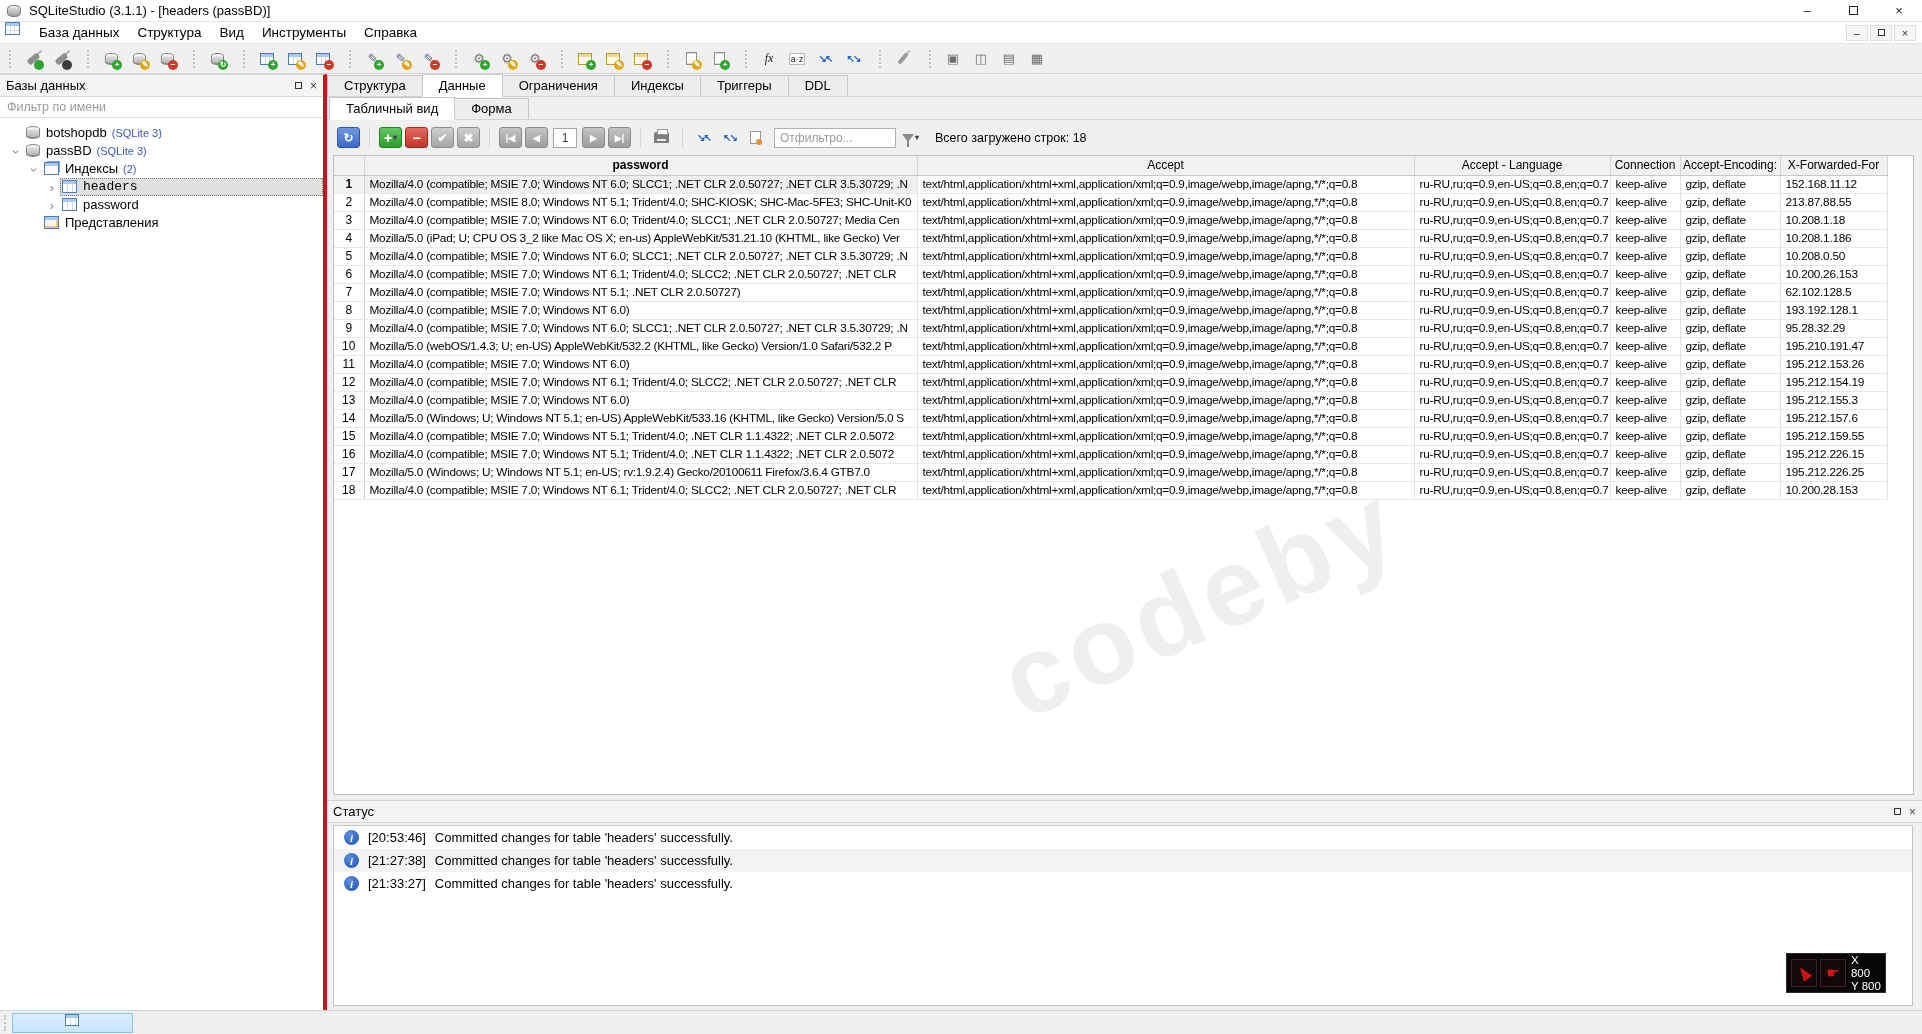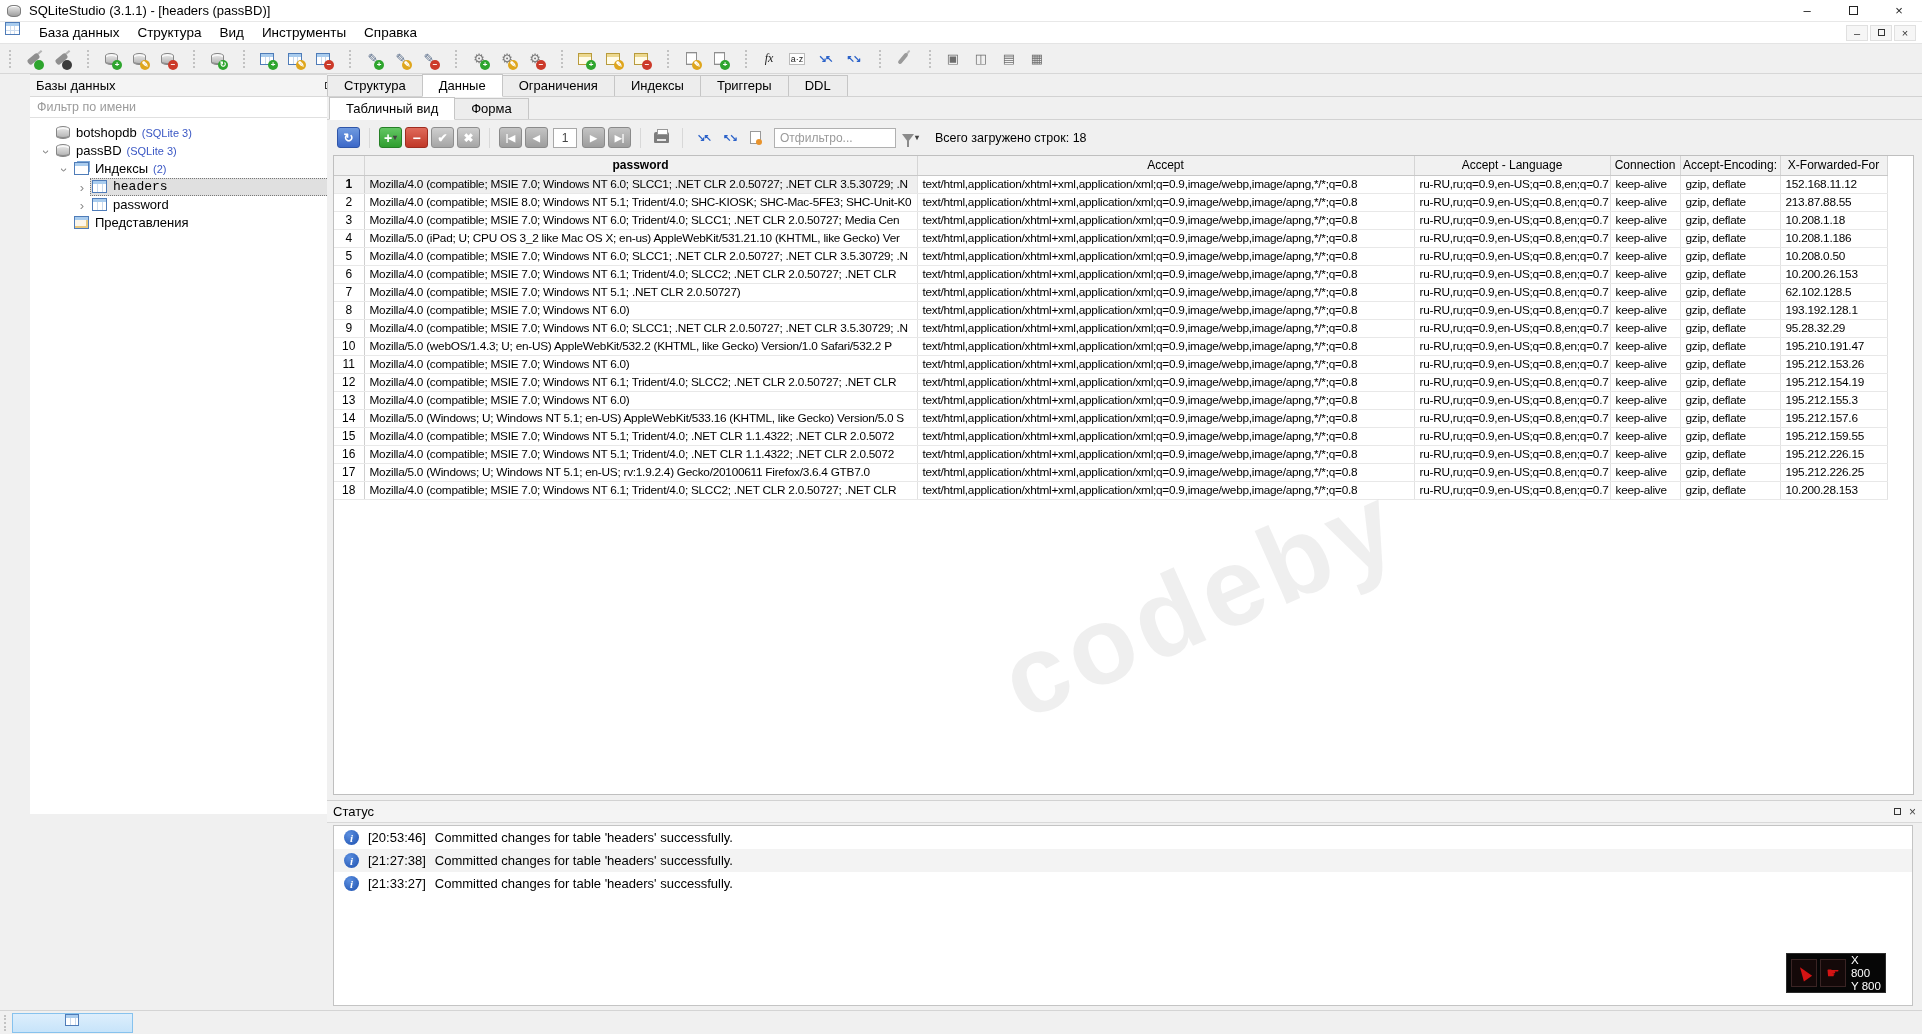--- a/index.html
+++ b/index.html
@@ -39,21 +39,21 @@
   .ib-az{font-size:9px;color:#222;border:1px solid #bbb;padding:0 1px;background:#fdfdfd;}
   .ib-fit{font-size:10px;font-weight:bold;color:#2b62c9;letter-spacing:-2px;}
   .ib-wrench{width:4px;height:13px;background:#9a9a9a;border-radius:2px;transform:rotate(40deg);box-shadow:0 -5px 0 -1px #b9b9b9;}
   .ib-mdi{font-size:13px;color:#6d6d6d;}
   .badge{position:absolute;right:1px;bottom:0;width:10px;height:10px;border-radius:50%;color:#fff;font-size:8px;line-height:10px;text-align:center;font-weight:bold;}
   .bd-add,.bd-refresh,.bd-on{background:#2ea52e;}
   .bd-edit{background:#dfa61d;}
   .bd-del{background:#cc3a2a;}
   .bd-off{background:#3b3b3b;}
   
-  #sidebar{position:absolute;left:0;top:74px;width:327px;height:740px;background:#fff;border-right:4px solid #b91c1c;border-top:1px solid #d7d7d7;margin-left:30px;}
+  #sidebar{position:absolute;left:0;top:74px;width:327px;height:936px;background:#fff;border-right:4px solid #b91c1c;border-top:1px solid #d7d7d7;}
   .dock-header{height:22px;background:#f4f4f4;border-bottom:1px solid #d9d9d9;display:flex;align-items:center;padding:0 6px;font-size:13px;}
   .dock-icons{margin-left:auto;display:flex;align-items:center;gap:8px;color:#444;font-size:12px;}
   #sidebar-filter{width:100%;height:20px;border:none;border-bottom:1px solid #e0e0e0;padding:0 7px;font-size:12.5px;font-family:inherit;color:#333;}
   #sidebar-filter::placeholder{color:#9b9b9b;}
   #tree{padding-top:6px;}
   .tree-row{display:flex;align-items:flex-end;height:18px;font-size:13px;}
   .tree-row[data-indent="0"]{padding-left:8px;}
   .tree-row[data-indent="1"]{padding-left:26px;}
   .tree-row[data-indent="2"]{padding-left:44px;}
   .chev{width:16px;text-align:center;color:#8a8a8a;font-size:13px;line-height:16px;}

